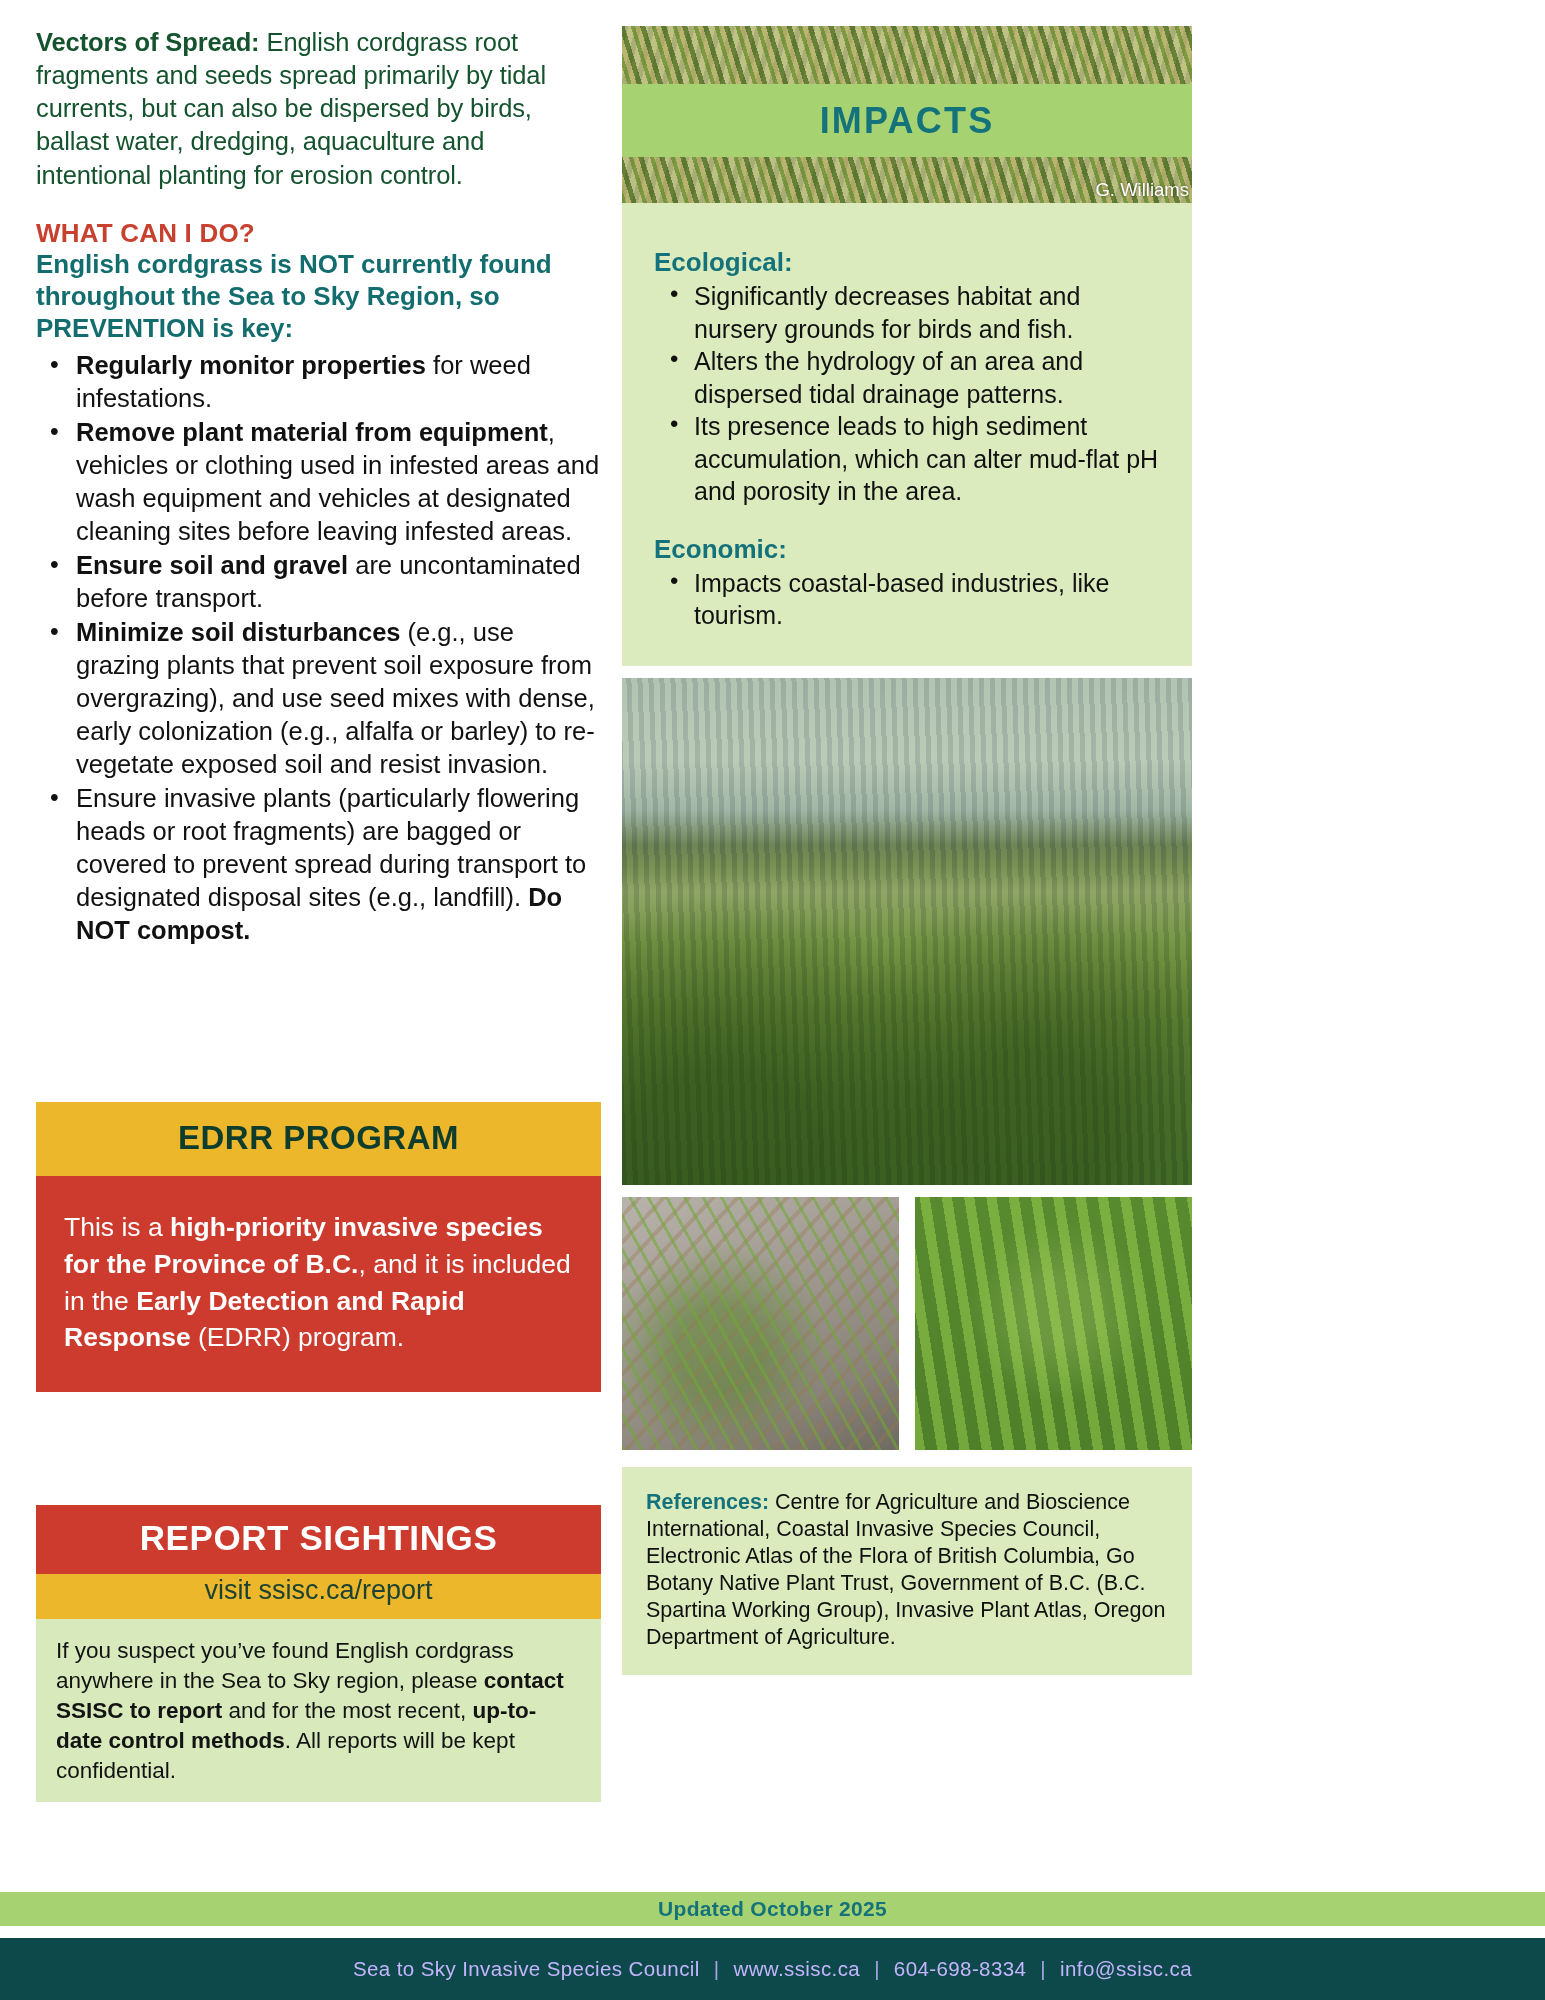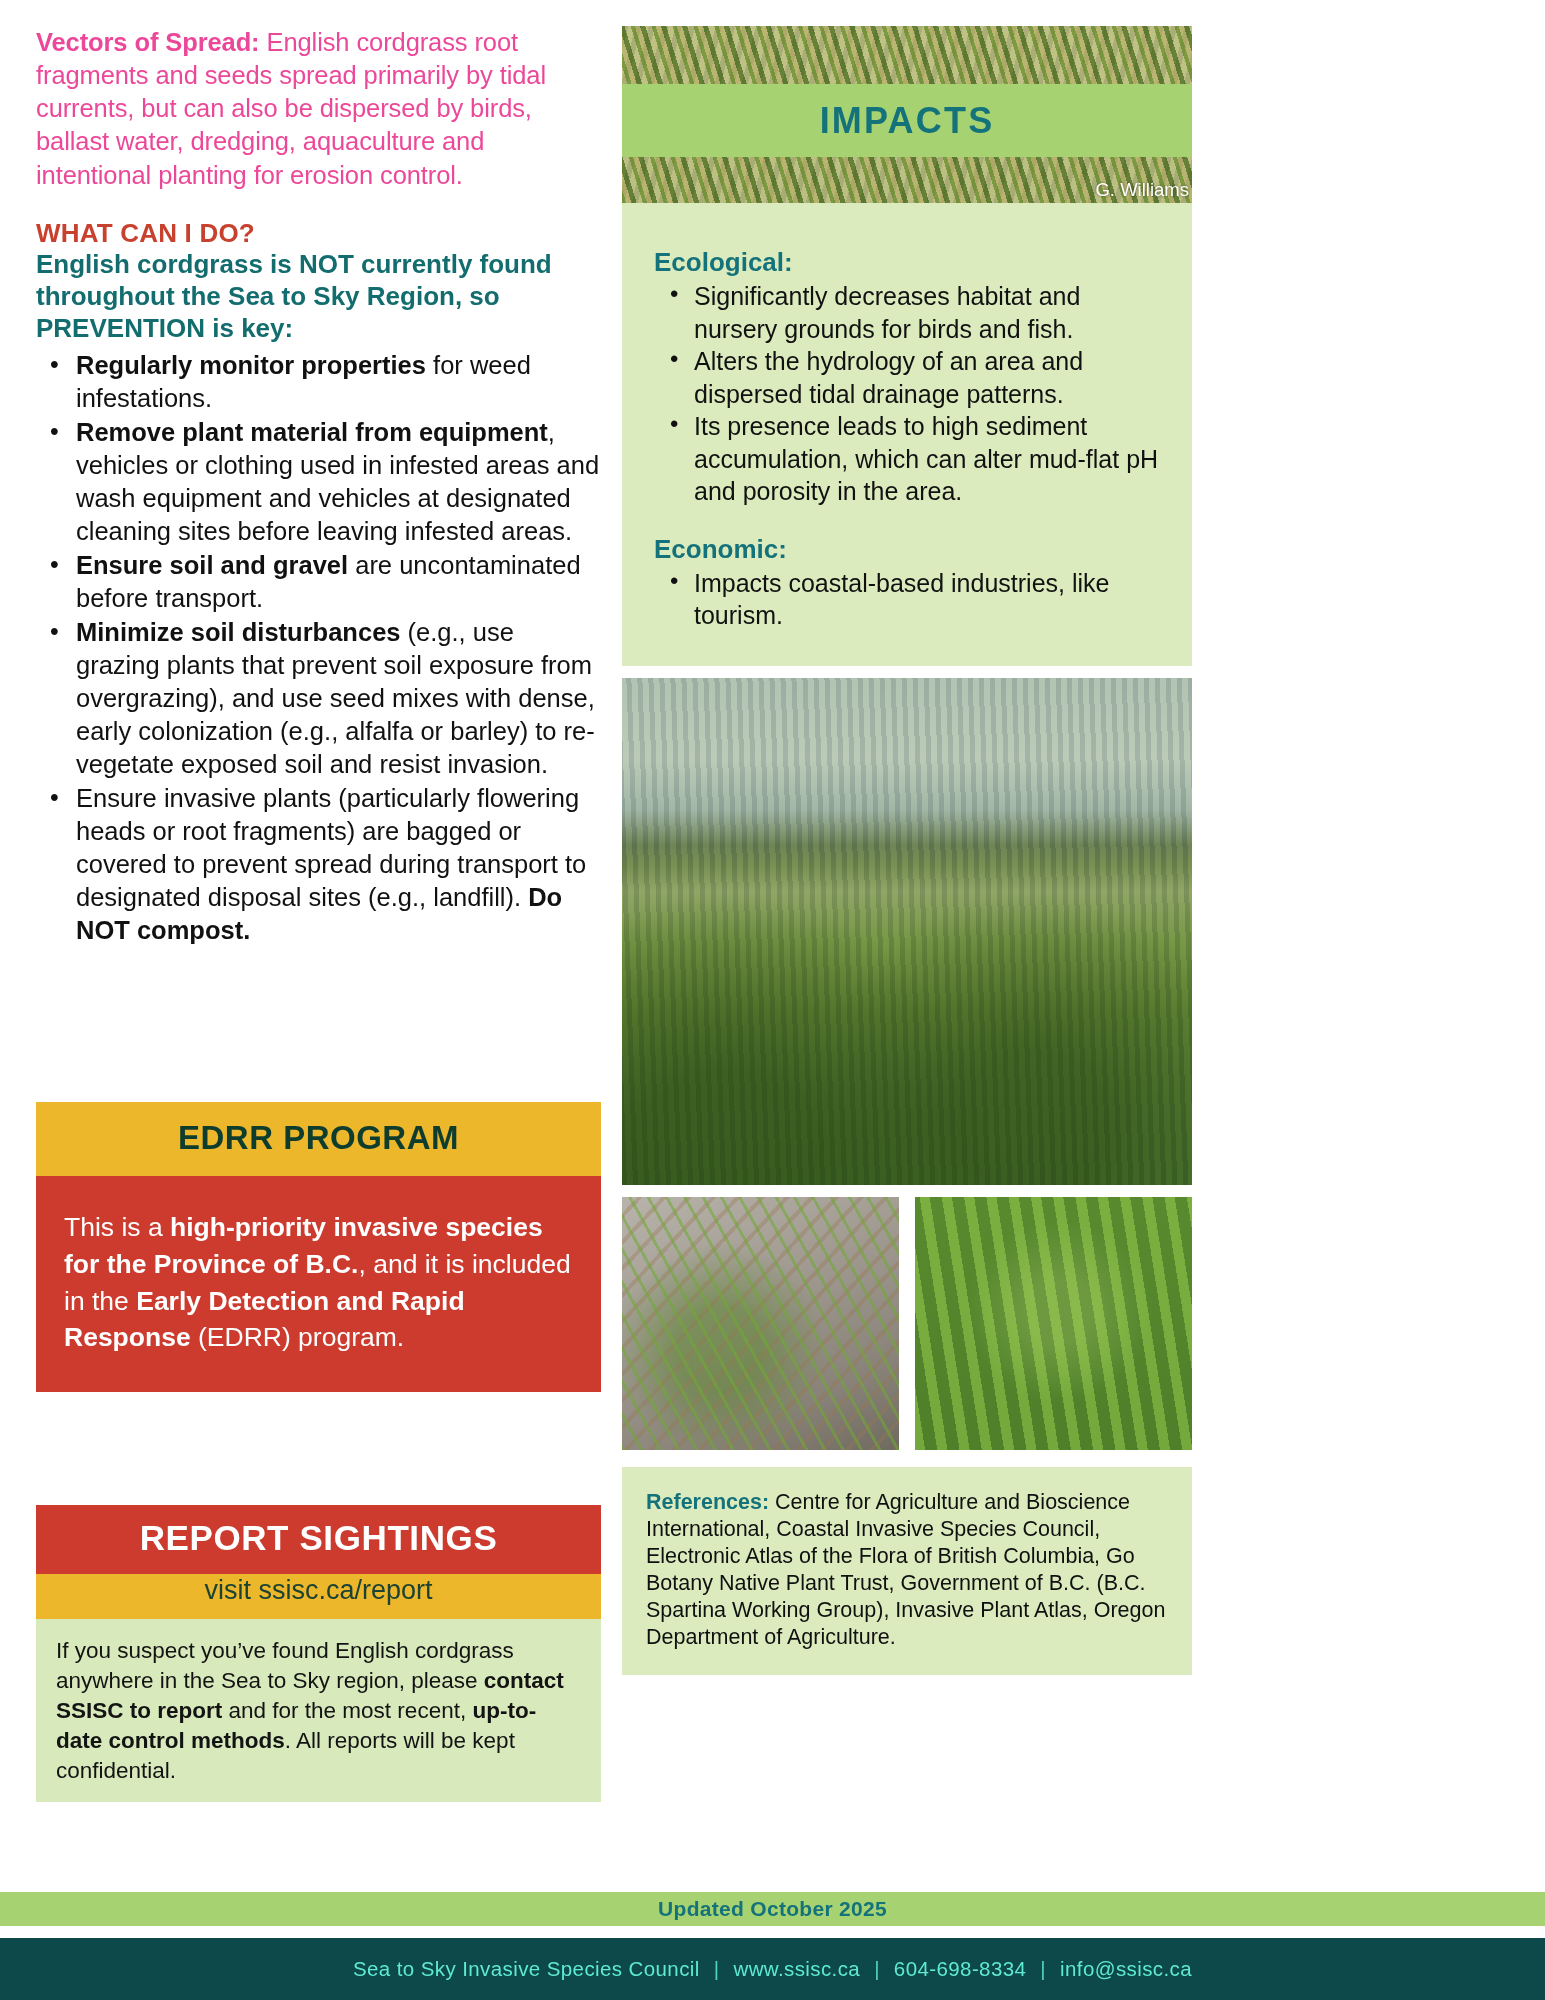--- a/index.html
+++ b/index.html
@@ -9,21 +9,21 @@
     font-family: "Liberation Sans", sans-serif;
     overflow: hidden;
   }
   .page { position: relative; width: 1545px; height: 2000px; background:#fff; }
 
   
   .col-left {
     position: absolute; left: 36px; top: 26px; width: 565px;
   }
   .body-text {
-    font-size: 25.5px; line-height: 1.30; color: #ec4899;
+    font-size: 25.5px; line-height: 1.30; color: #14532d;
     letter-spacing: -0.1px;
   }
   .body-text b, .body-text strong { font-weight: 700; }
 
   .para-vectors { margin-bottom: 26px; }
 
   .h-red {
     color: #C8412F; font-size: 26px; font-weight: 700;
     letter-spacing: 0.2px; line-height: 1.22;
   }
@@ -118,21 +118,21 @@
   
   .footer-green {
     position:absolute; left:0; right:0; top:1892px; height:34px;
     background:#A7D271; display:flex; align-items:center; justify-content:center;
   }
   .footer-green span { color:#14727B; font-size:21px; font-weight:700; letter-spacing:.3px; }
   .footer-dark {
     position:absolute; left:0; right:0; top:1938px; height:62px;
     background:#0D484B; display:flex; align-items:center; justify-content:center;
   }
-  .footer-dark span { color:#5eead4; font-size:20.5px; letter-spacing:.4px; }
+  .footer-dark span { color:#c4b5fd; font-size:20.5px; letter-spacing:.4px; }
   .fsep { display:inline-block; padding:0 14px; opacity:.85; }
 
   
   .ph-grass {
     background:
       repeating-linear-gradient(73deg, rgba(120,150,60,.85) 0 4px, rgba(196,183,120,.75) 4px 9px, rgba(90,118,46,.8) 9px 14px, rgba(214,205,158,.6) 14px 20px),
       repeating-linear-gradient(104deg, rgba(72,96,38,.55) 0 6px, rgba(168,184,104,.5) 6px 13px),
       linear-gradient(180deg,#93a957,#7e9a49);
   }
   .ph-marsh {

